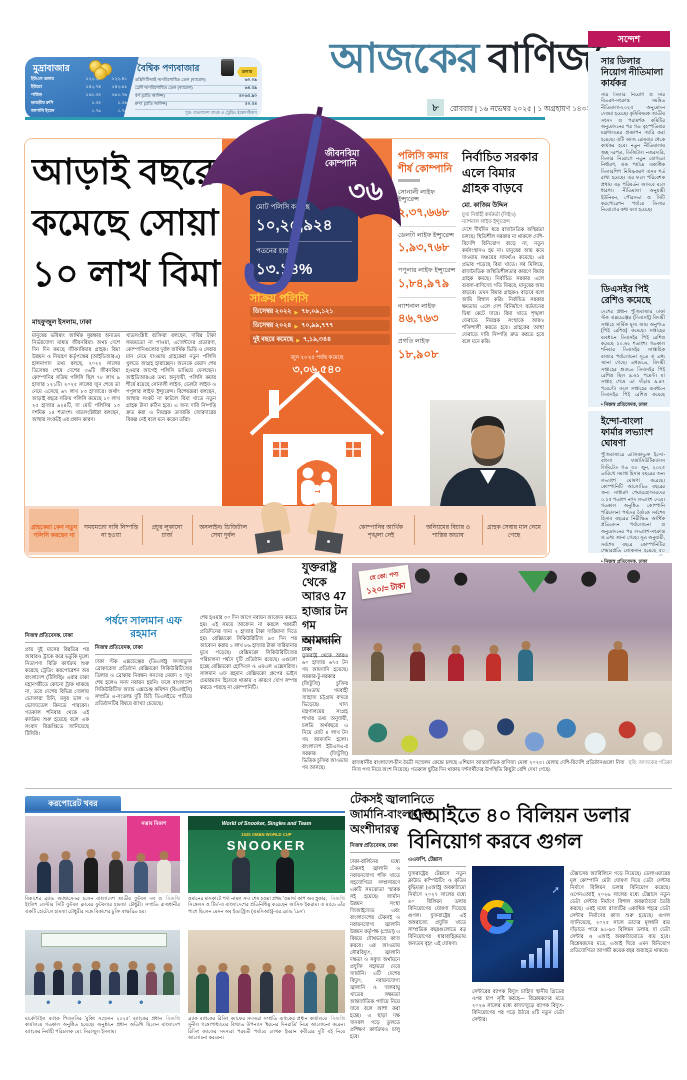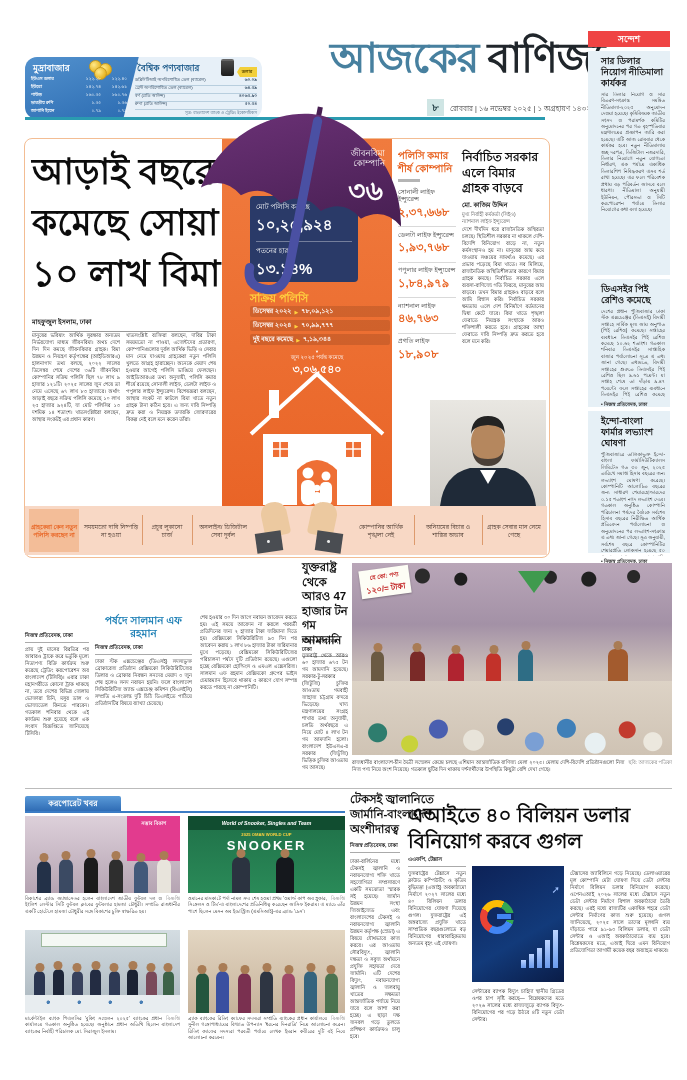--- a/index.html
+++ b/index.html
@@ -35,37 +35,37 @@
   .masthead{left:330px;top:26px;width:240px;height:66px;text-align:center;
             font-family:"Liberation Serif","DejaVu Serif",serif;font-weight:bold;font-size:41px;
             letter-spacing:-1px;white-space:nowrap;}
   .mh1{color:#47809f;}
   .mh2{color:#20262b;}
   .pageno{left:427px;top:99px;width:17px;height:17px;background:#cfe5e4;color:#16323a;
           font-size:10px;font-weight:bold;text-align:center;line-height:17px;}
   .dateline{left:450px;top:103px;font-size:7.2px;color:#333;}
 
   
-  .sd-head{left:588px;top:31px;width:82px;height:16px;background:#ef4444;color:#fff;
+  .sd-head{left:588px;top:31px;width:82px;height:16px;background:#be185d;color:#fff;
            font-size:9px;font-weight:bold;text-align:center;line-height:16px;}
   .sd-item{left:588px;width:82px;background:#e6f0f6;padding:5px 5px 4px 13px;box-sizing:border-box;}
   .sd-title{font-size:9px;font-weight:bold;line-height:11px;color:#111;margin-bottom:3px;}
   .sd-body{font-size:4.8px;line-height:6.4px;text-align:justify;color:#222;}
   .sd-credit{font-size:4.8px;font-weight:bold;color:#222;margin-top:2px;}
 
   
   .feature-box{left:24px;top:138px;width:524px;height:418px;border:1px solid #f3bd93;border-radius:8px;}
   .lead-headline{left:32px;top:146px;width:190px;font-size:36px;line-height:51px;font-weight:bold;color:#0c0c0c;}
   .lead-byline{left:32px;top:317px;width:184px;font-size:6.5px;font-weight:bold;color:#111;
                border-bottom:1px solid #999;padding-bottom:3px;}
   .body-txt{font-size:5px;line-height:7px;text-align:justify;color:#1c1c1c;overflow:hidden;}
 
   
   .ig-panel{left:222px;top:139px;width:170px;height:368px;background:linear-gradient(#f07b3e,#e96427);}
-  .ig-tag{left:325px;top:148px;width:60px;text-align:right;color:#fff;font-weight:normal;
+  .ig-tag{left:325px;top:148px;width:60px;color:#fff;font-weight:bold;
           font-size:8.5px;line-height:10px;z-index:7;}
   .ig-count{left:348px;top:170px;color:#fff;font-weight:bold;font-size:27px;z-index:7;}
   .ig-navy{left:250px;top:196px;width:108px;height:86px;background:#2a3a68;border-radius:4px;
            padding:5px 6px;box-sizing:border-box;z-index:4;color:#fff;}
   .ig-lbl{font-size:7px;}
   .ig-val{font-size:15px;font-weight:bold;border-bottom:1px solid rgba(255,255,255,.35);padding-bottom:3px;margin-bottom:3px;}
   .ig-val2{font-size:15px;font-weight:bold;}
   .ig-active{left:250px;top:290px;font-size:11px;font-weight:bold;color:#ffd23f;z-index:4;}
   .ig-row{left:250px;width:140px;height:11px;background:rgba(0,0,0,.12);border-radius:2px;z-index:4;
           display:flex;align-items:center;font-size:6.3px;color:#fff;padding:0 3px;box-sizing:border-box;}

